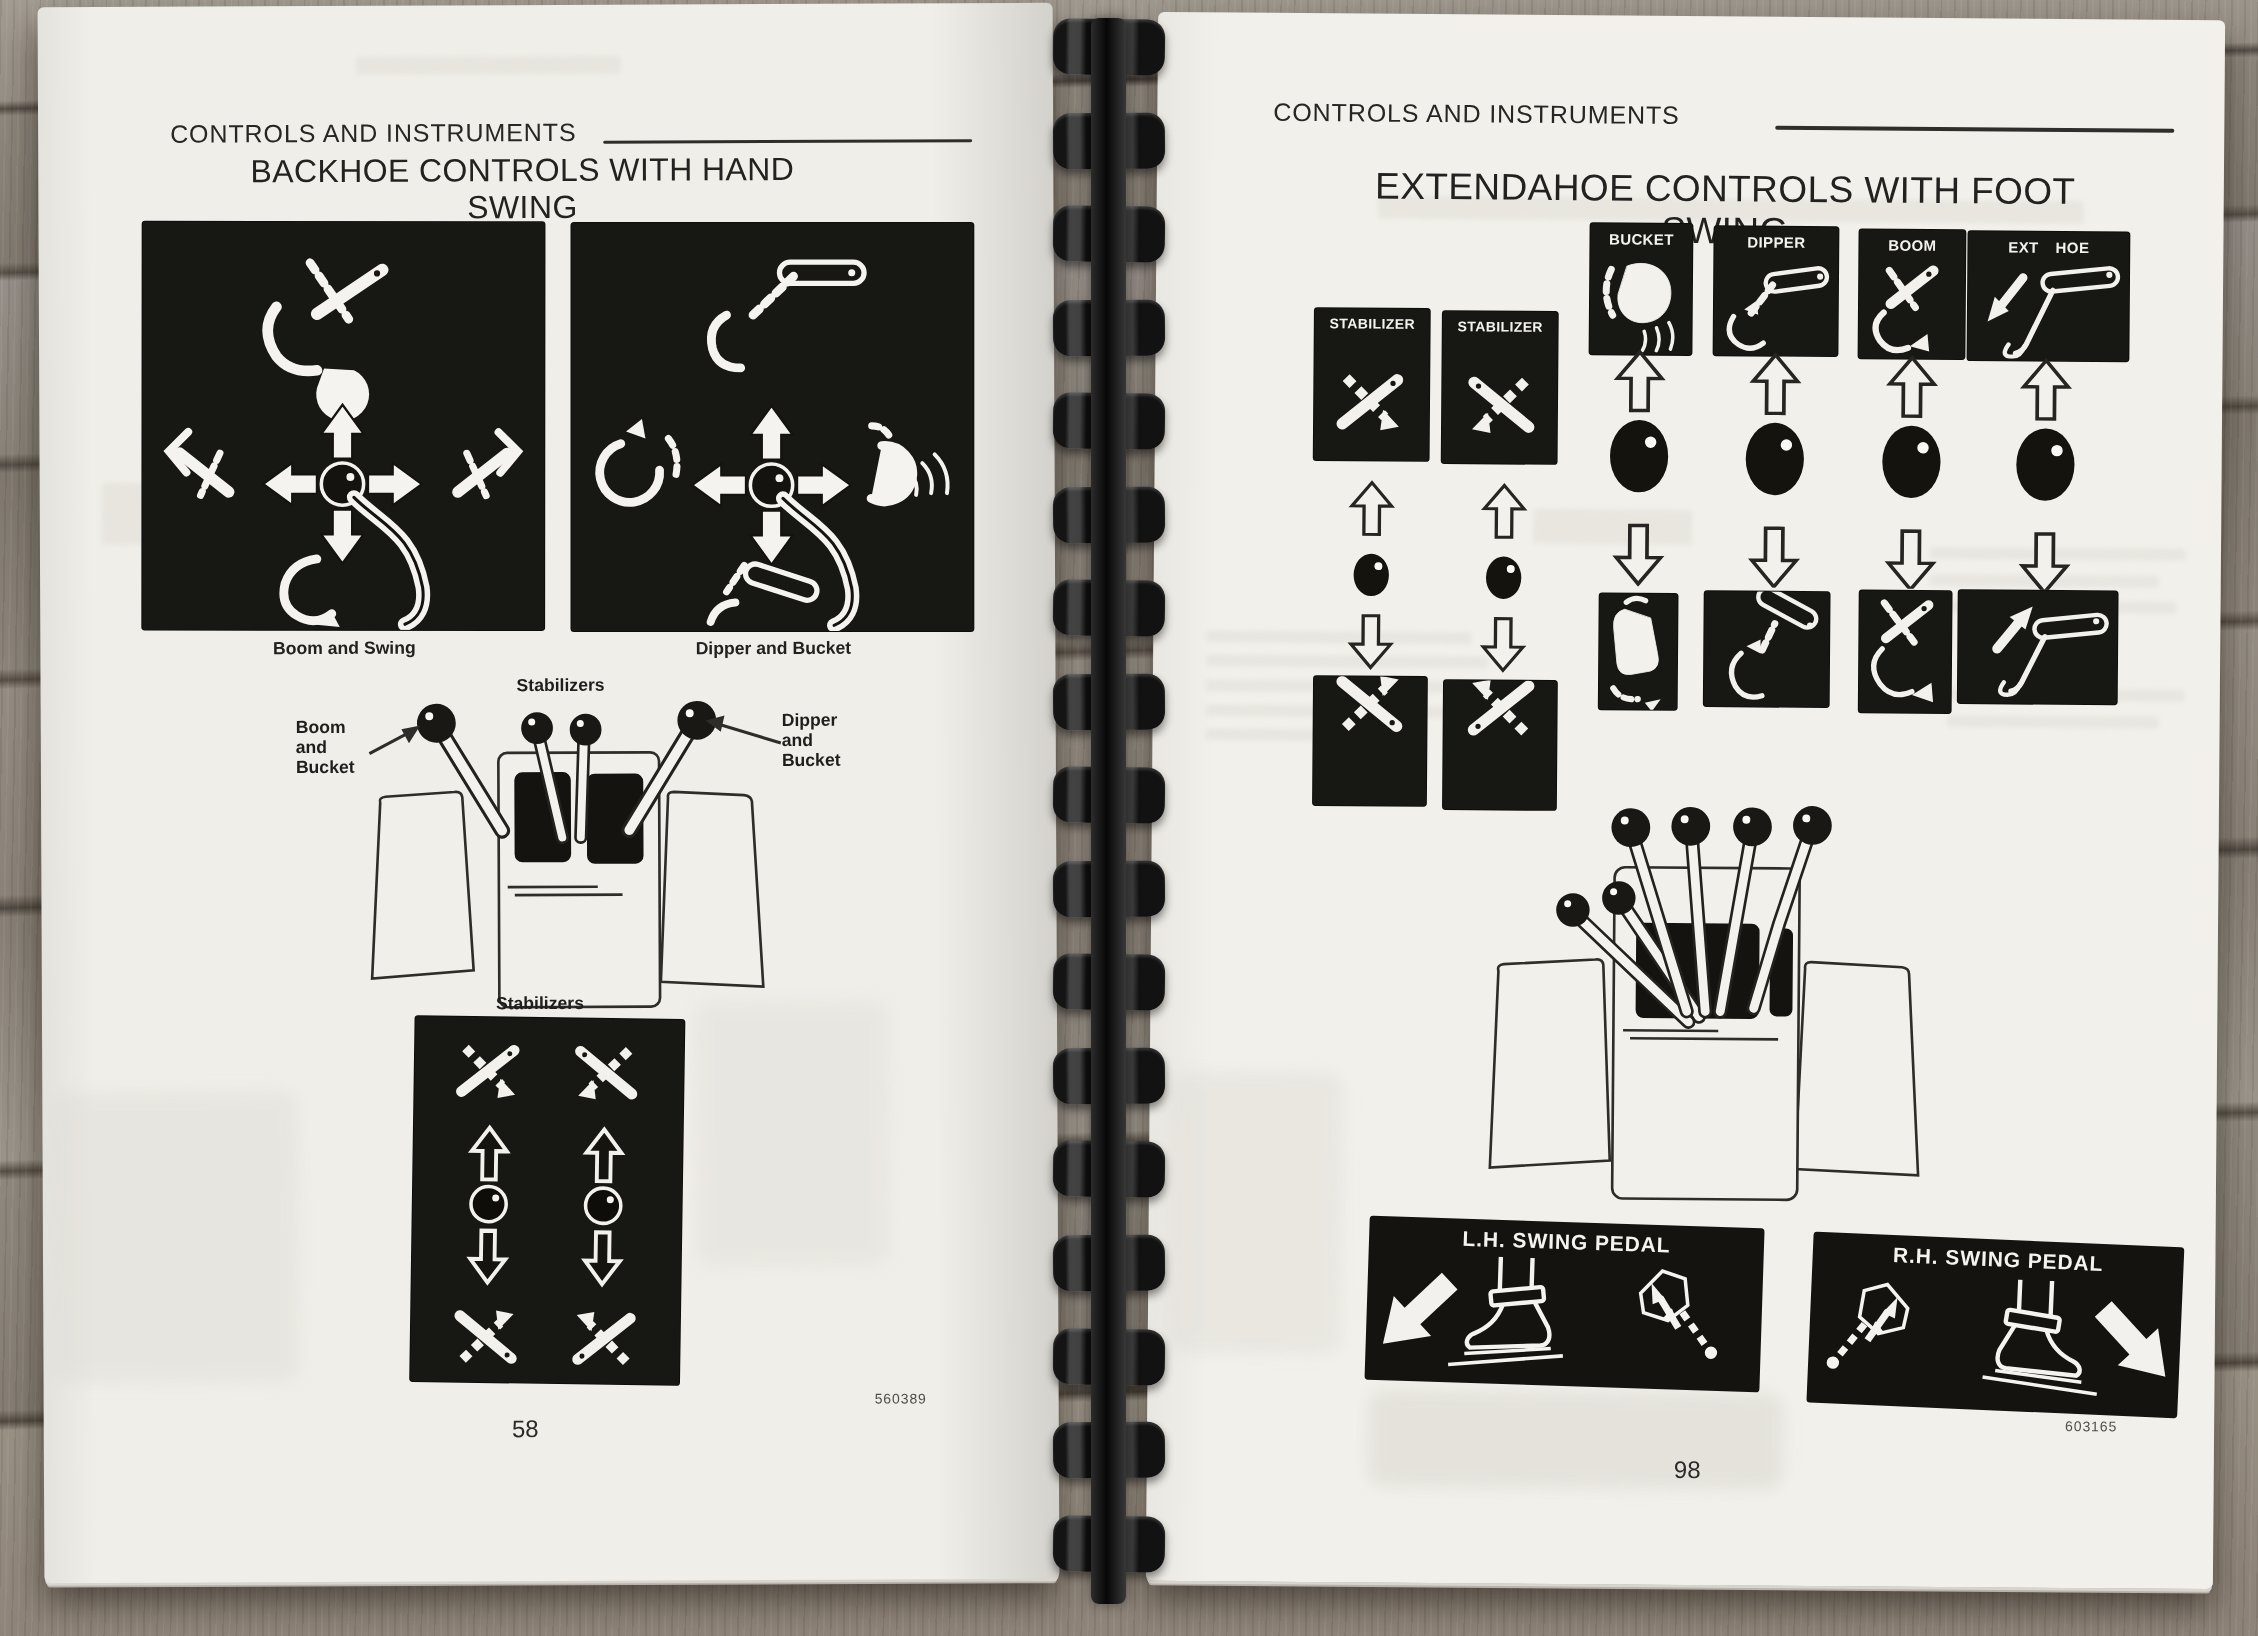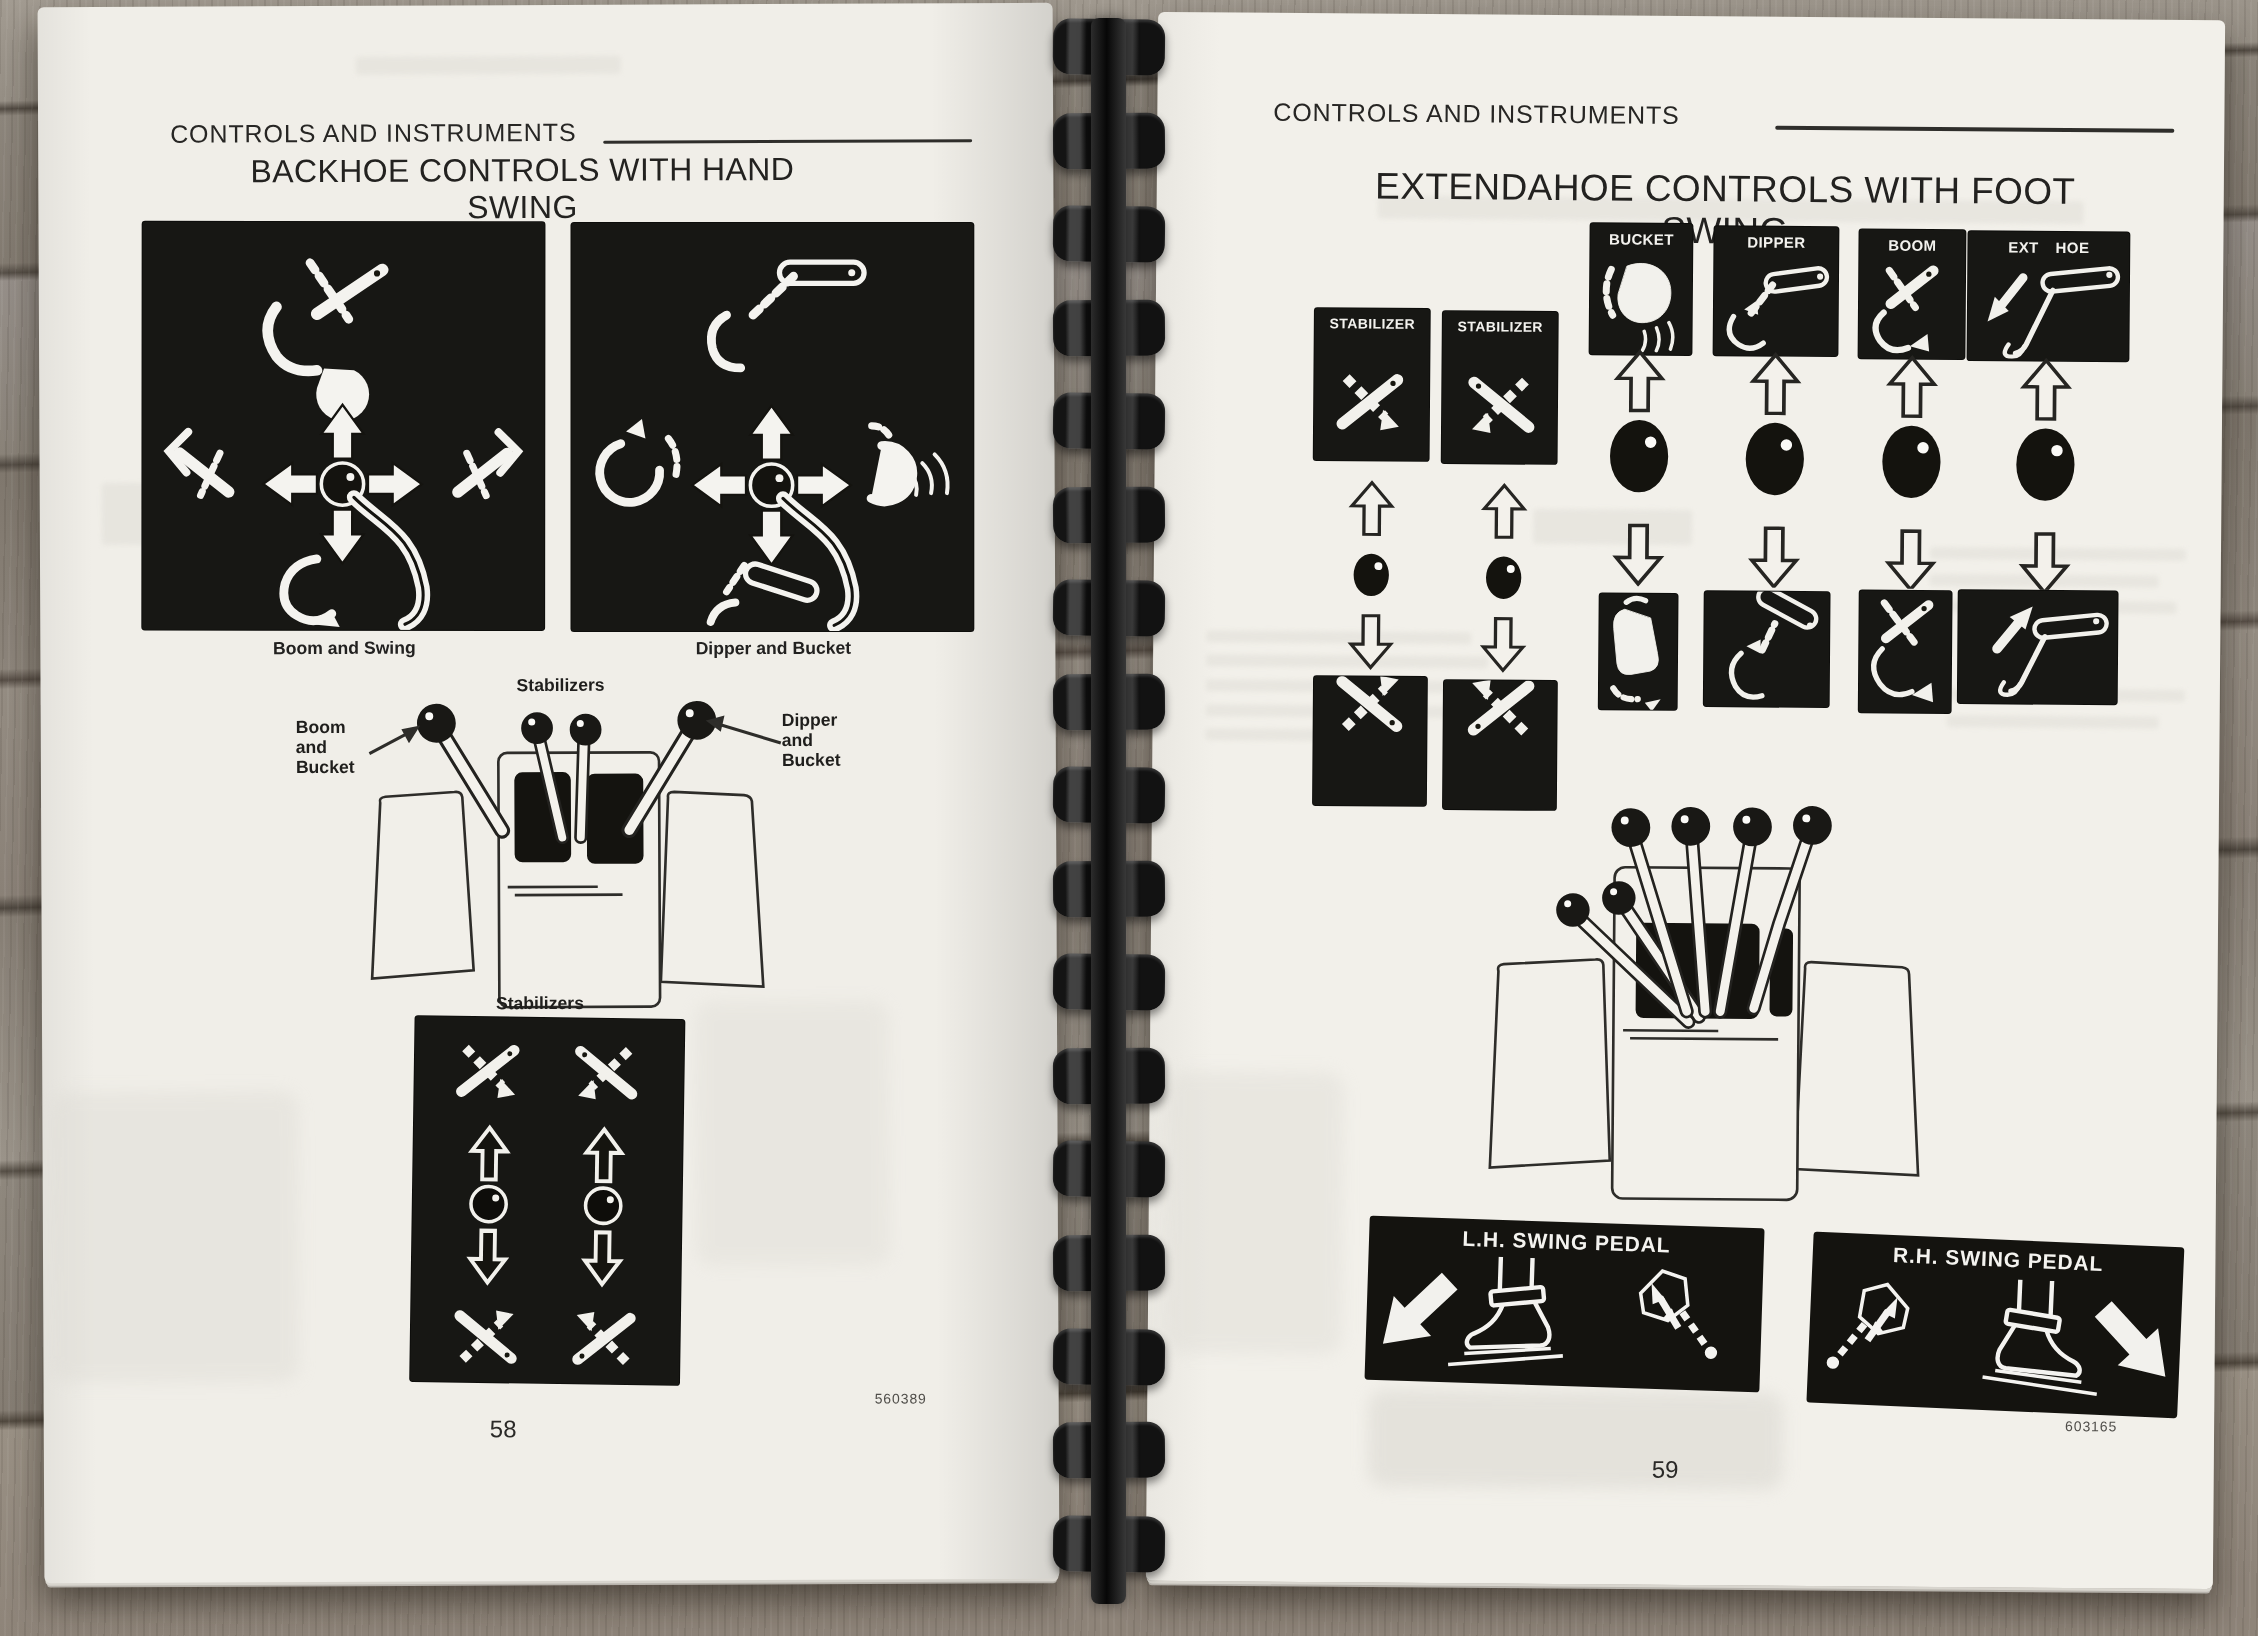--- a/index.html
+++ b/index.html
@@ -27,21 +27,21 @@
   .ttl-r{font-size:37px;}
   .cap{font-weight:bold;font-size:17.6px;color:#222120;text-align:center;}
   .lbl{font-weight:bold;font-size:17.6px;line-height:20px;color:#1f1e1c;}
   .decal{background:#171714;border-radius:2.6px;box-shadow:0 0 0 0.9px #0d0d0b;}
   .decal-lbl{position:absolute;left:0;right:0;top:7px;text-align:center;color:#f3f2ee;
     font-weight:bold;font-size:15px;letter-spacing:0.4px;}
   .exthoe-lbl{word-spacing:12.4px;}
   .pedal{background:#14130f;border-radius:3.5px;}
   .pedal-lbl{position:absolute;left:0;right:0;top:8px;text-align:center;color:#f4f3ef;
     font-weight:bold;font-size:21px;letter-spacing:0.9px;}
-  .pgnum{font-size:24px;color:#2b2a28;text-align:left;}
+  .pgnum{font-size:24px;color:#2b2a28;text-align:center;}
   .figno{font-size:14px;color:#504e4a;letter-spacing:0.9px;}
   .ghost{position:absolute;background:#e0ded7;opacity:.55;filter:blur(2.6px);border-radius:3.5px;}
   .smudge{position:absolute;background:#d9d7d0;opacity:.55;filter:blur(8px);border-radius:17.6px;}
   
   .comb{position:absolute;left:1052px;top:14px;width:115px;height:1597px;z-index:6;}
   .comb .spine{position:absolute;left:39px;top:3.5px;width:35px;height:1586px;border-radius:8px;
     background:linear-gradient(90deg,#2c2c2c,#070707 45%,#383838);
     box-shadow:0 0 14px rgba(0,0,0,.45);}
   .comb .loop{position:absolute;left:0.9px;width:112px;height:56px;border-radius:17.6px;
     background:linear-gradient(90deg,#141414 0 11%, #424242 15% 24%, #0e0e0e 30% 43%, #000 45% 58%, #3e3e3e 63% 71%, #121212 77% 100%);
@@ -484,21 +484,21 @@
         <g transform="translate(420,0) scale(-1,1)">
           <g transform="translate(52,66) rotate(225)">
             <path d="M-13,52 V-6 H-31 L0,-52 L31,-6 H13 V52 Z" fill="#f2f1ed"></path>
           </g>
           <use href="#boot" transform="translate(108,0)"></use>
           <use href="#cab" transform="translate(300,10)"></use>
         </g>
       </svg>
     </div>
 
-    <div class="abs pgnum" style="left:505px;top:1440px;width:71px">59</div>
+    <div class="abs pgnum" style="left:505px;top:1440px;width:71px">98</div>
     <div class="abs figno" style="left:918px;top:1399px">603165</div>
   </div>
 
   <div class="comb">
     <div class="loop" style="top:5.3px"></div>
     <div class="loop" style="top:99px"></div>
     <div class="loop" style="top:192px"></div>
     <div class="loop" style="top:286px"></div>
     <div class="loop" style="top:379px"></div>
     <div class="loop" style="top:473px"></div>

